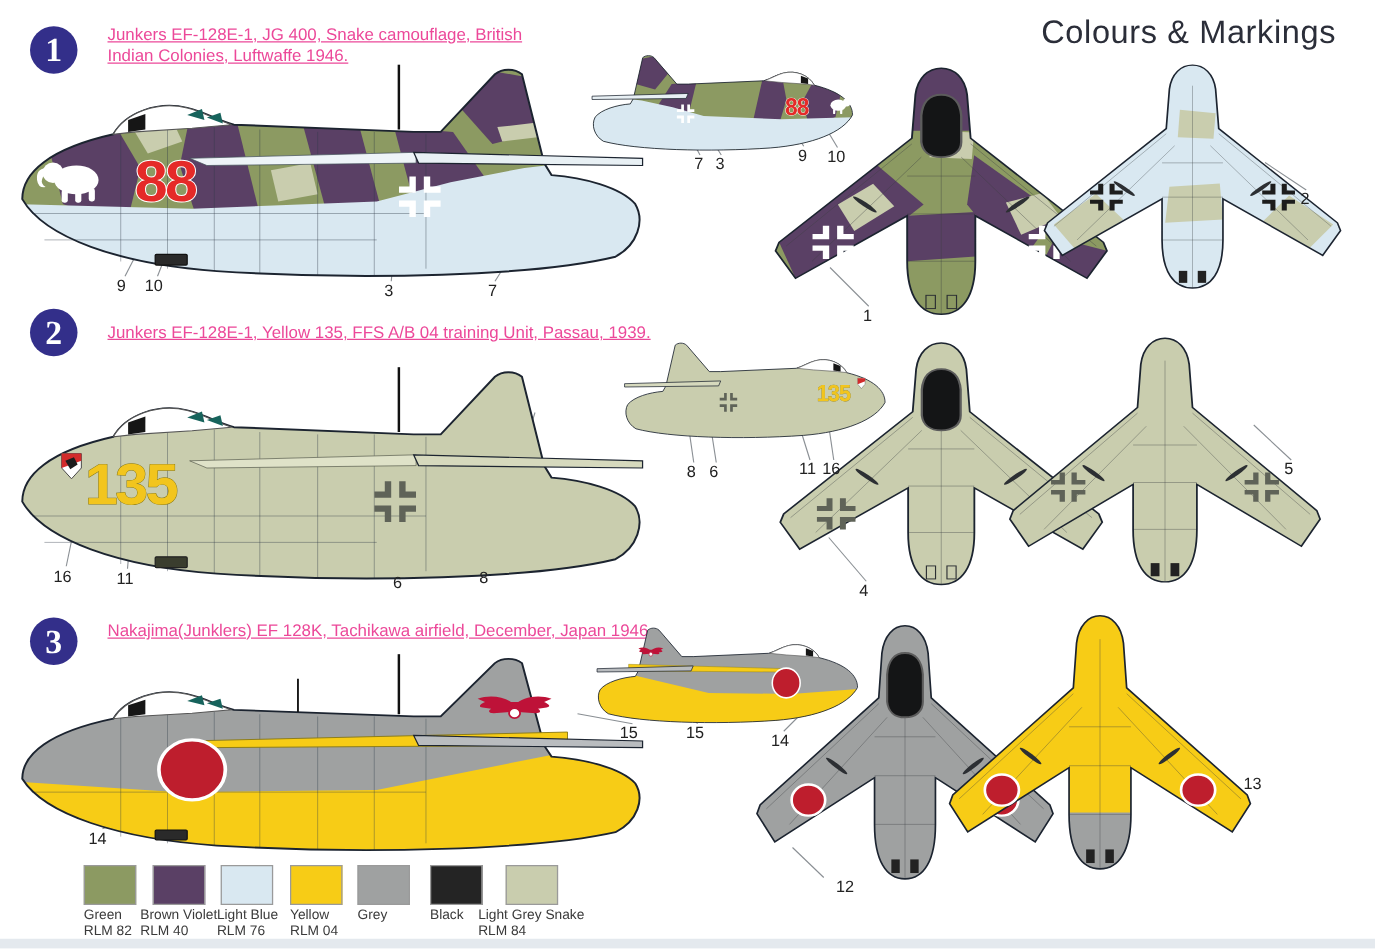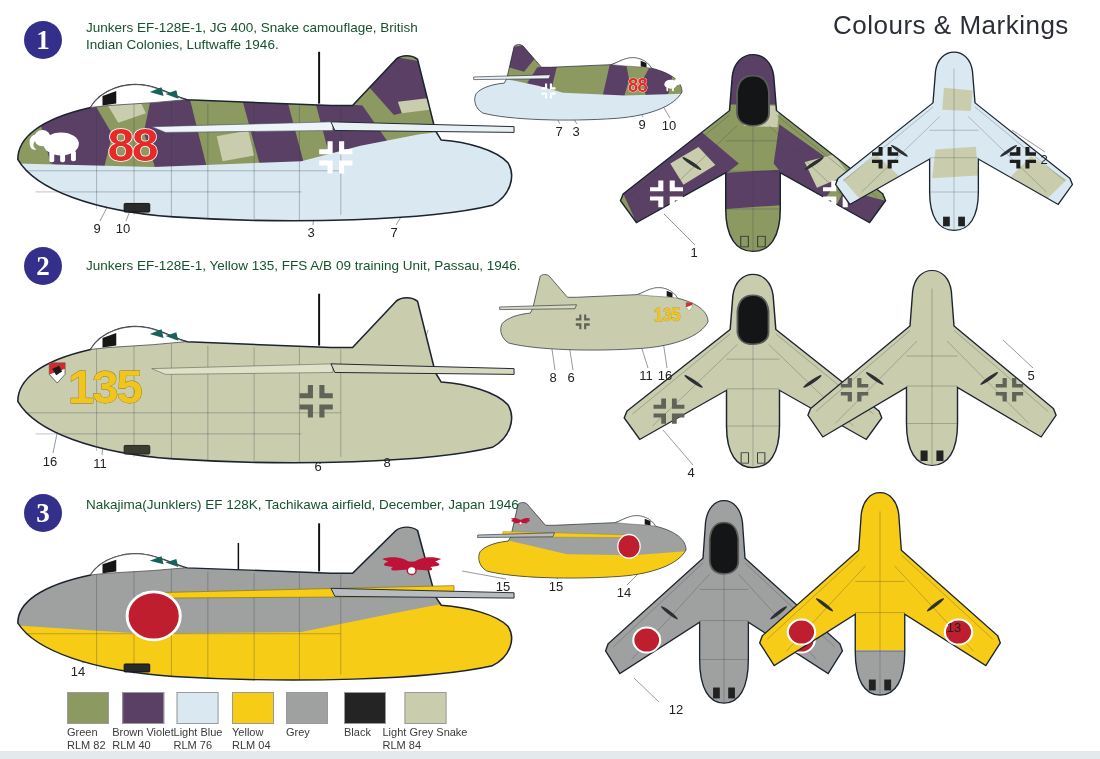--- a/index.html
+++ b/index.html
@@ -2,21 +2,21 @@
 <html><head>
 <meta charset="utf-8">
 <style>
   html,body{margin:0;padding:0;background:#fff;}
   #page{position:relative;width:1100px;height:759px;background:#fff;overflow:hidden;
         font-family:"Liberation Sans",sans-serif;}
   .abs{position:absolute;}
   .badge{position:absolute;width:38px;height:38px;border-radius:50%;background:#332f8a;
          color:#fff;display:flex;align-items:center;justify-content:center;
          font-family:"Liberation Serif",serif;font-weight:bold;font-size:27px;}
-  .desc{position:absolute;font-size:13.5px;color:#14532d;line-height:1.25;width:400px;}
+  .desc{position:absolute;font-size:13.5px;color:#ec4899;line-height:1.25;width:400px;text-decoration:underline;}
   .title{position:absolute;left:833px;top:10px;font-size:26px;font-weight:normal;color:#2b2e39;
          letter-spacing:0.5px;}
   .callout{position:absolute;transform:translate(-50%,-50%);font-size:13px;color:#222;}
   .legend-item{position:absolute;top:692px;text-align:left;transform:translateX(-50%);}
   .swatch{width:40px;height:30px;margin:0 auto;border:1px solid #9a9a9a;}
   .legend-label{margin-top:2px;font-size:11px;line-height:1.15;color:#3a3a3a;white-space:nowrap;}
   .num-red{font-weight:bold;fill:#e52a28;stroke:#fff;stroke-width:1.6px;paint-order:stroke;
            font-family:"Liberation Sans",sans-serif;letter-spacing:-2px;}
   .num-yel{font-weight:bold;fill:#f2c51d;stroke:#8a7a14;stroke-width:0.8px;paint-order:stroke;
            font-family:"Liberation Sans",sans-serif;letter-spacing:-2px;}
@@ -197,21 +197,21 @@
       <path d="M-13,-4.5 L-4.5,-4.5 L-4.5,-13 M4.5,-13 L4.5,-4.5 L13,-4.5 M13,4.5 L4.5,4.5 L4.5,13 M-4.5,13 L-4.5,4.5 L-13,4.5" stroke="#1d1d1d" stroke-width="4" fill="none"></path>
     </g>
     <g transform="translate(232,160) scale(1.2)">
       <path d="M-13,-4.5 L-4.5,-4.5 L-4.5,-13 M4.5,-13 L4.5,-4.5 L13,-4.5 M13,4.5 L4.5,4.5 L4.5,13 M-4.5,13 L-4.5,4.5 L-13,4.5" stroke="#1d1d1d" stroke-width="4" fill="none"></path>
     </g>
   </svg>
 
   <div class="badge" style="left:24px;top:247px">
     <span>2</span>
   </div>
-  <div class="desc" style="left:86px;top:258px;width:480px">Junkers EF-128E-1, Yellow 135, FFS A/B 09  training Unit, Passau, 1946.</div>
+  <div class="desc" style="left:86px;top:258px;width:480px">Junkers EF-128E-1, Yellow 135, FFS A/B 04  training Unit, Passau, 1939.</div>
 
   <svg class="abs" style="left:6px;top:288px" width="512" height="192" viewBox="0 0 520 200" preserveAspectRatio="none">
     <defs>
         <clipPath id="c2s">
           <path d="M12,118 C12,96 34,76 86,64 C96,46 122,36 146,42 C162,46 170,52 184,56 L330,62 L352,62 L396,14 C402,9 412,9 418,14 L436,88 L442,98 C468,100 498,108 510,122 C518,136 512,156 494,166 C430,182 290,186 170,178 C90,172 30,150 12,118 Z"></path>
         </clipPath>
       </defs>
     <g clip-path="url(#c2s)">
         <rect width="520" height="200" fill="#C9CDAE"></rect>
       </g>
@@ -433,21 +433,21 @@
   <span class="callout" style="left:646px;top:375px">11</span>
   <span class="callout" style="left:665px;top:375px">16</span>
   <span class="callout" style="left:691px;top:472px">4</span>
   <span class="callout" style="left:1031px;top:375px">5</span>
 
   <span class="callout" style="left:78px;top:671px">14</span>
   <span class="callout" style="left:503px;top:586px">15</span>
   <span class="callout" style="left:556px;top:586px">15</span>
   <span class="callout" style="left:624px;top:592px">14</span>
   <span class="callout" style="left:676px;top:709px">12</span>
-  <span class="callout" style="left:954px;top:627px">13</span>
+  <span class="callout" style="left:1002px;top:627px">13</span>
 
   <div class="legend-item" style="left:88px">
     <div class="swatch" style="background: rgb(140, 154, 98);"></div>
     <div class="legend-label"><span>Green</span><br><span>RLM 82</span></div>
   </div>
   <div class="legend-item" style="left:143px">
     <div class="swatch" style="background: rgb(90, 64, 101);"></div>
     <div class="legend-label"><span>Brown Violet</span><br><span>RLM 40</span></div>
   </div>
   <div class="legend-item" style="left:198px">

